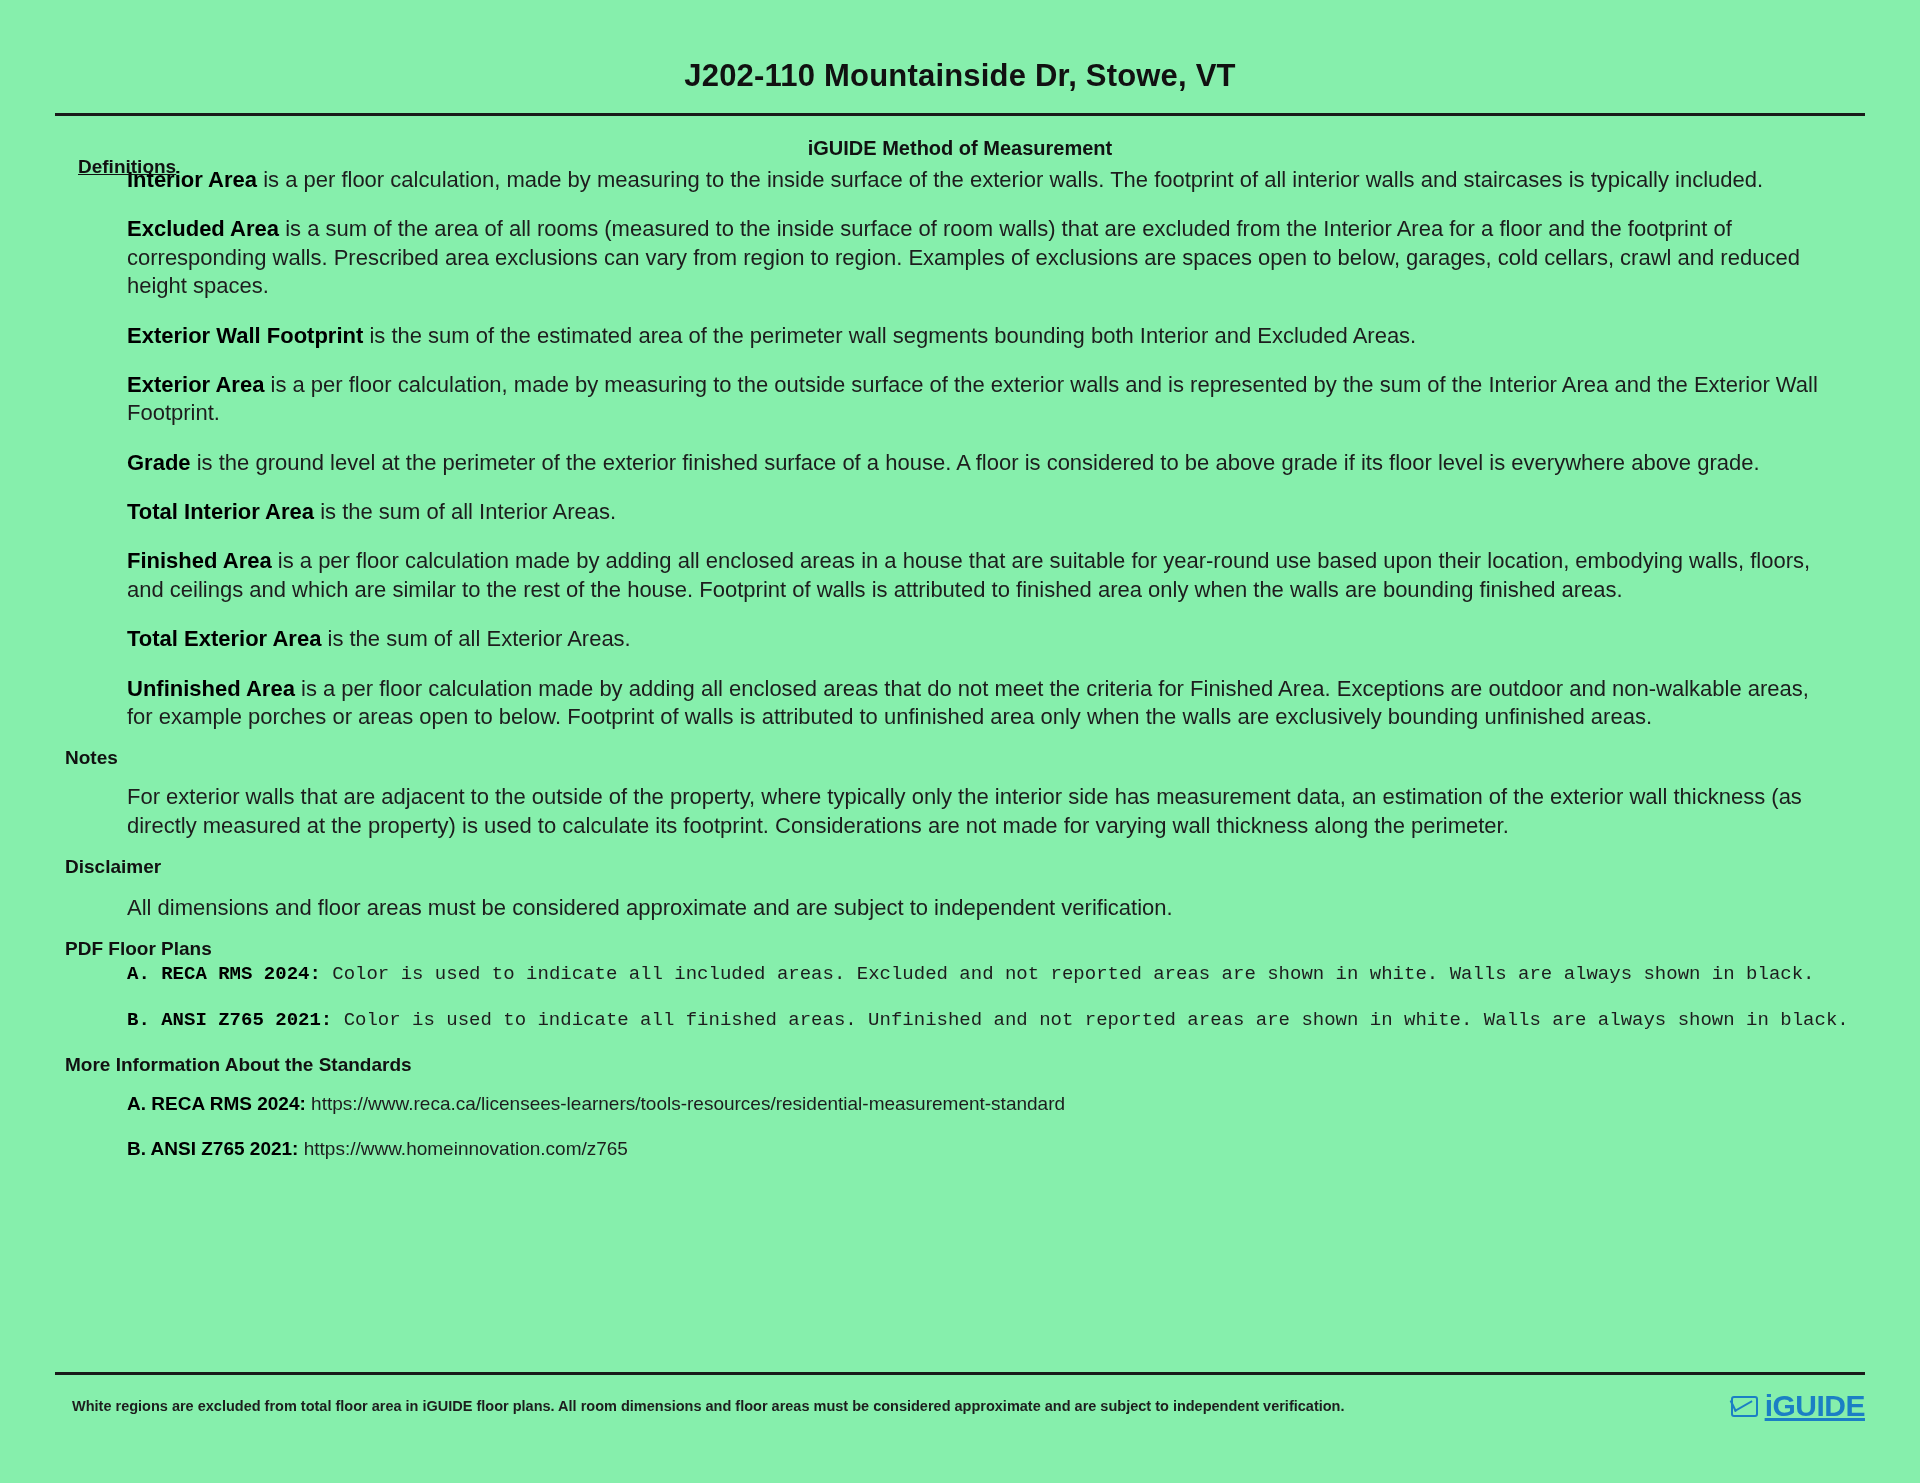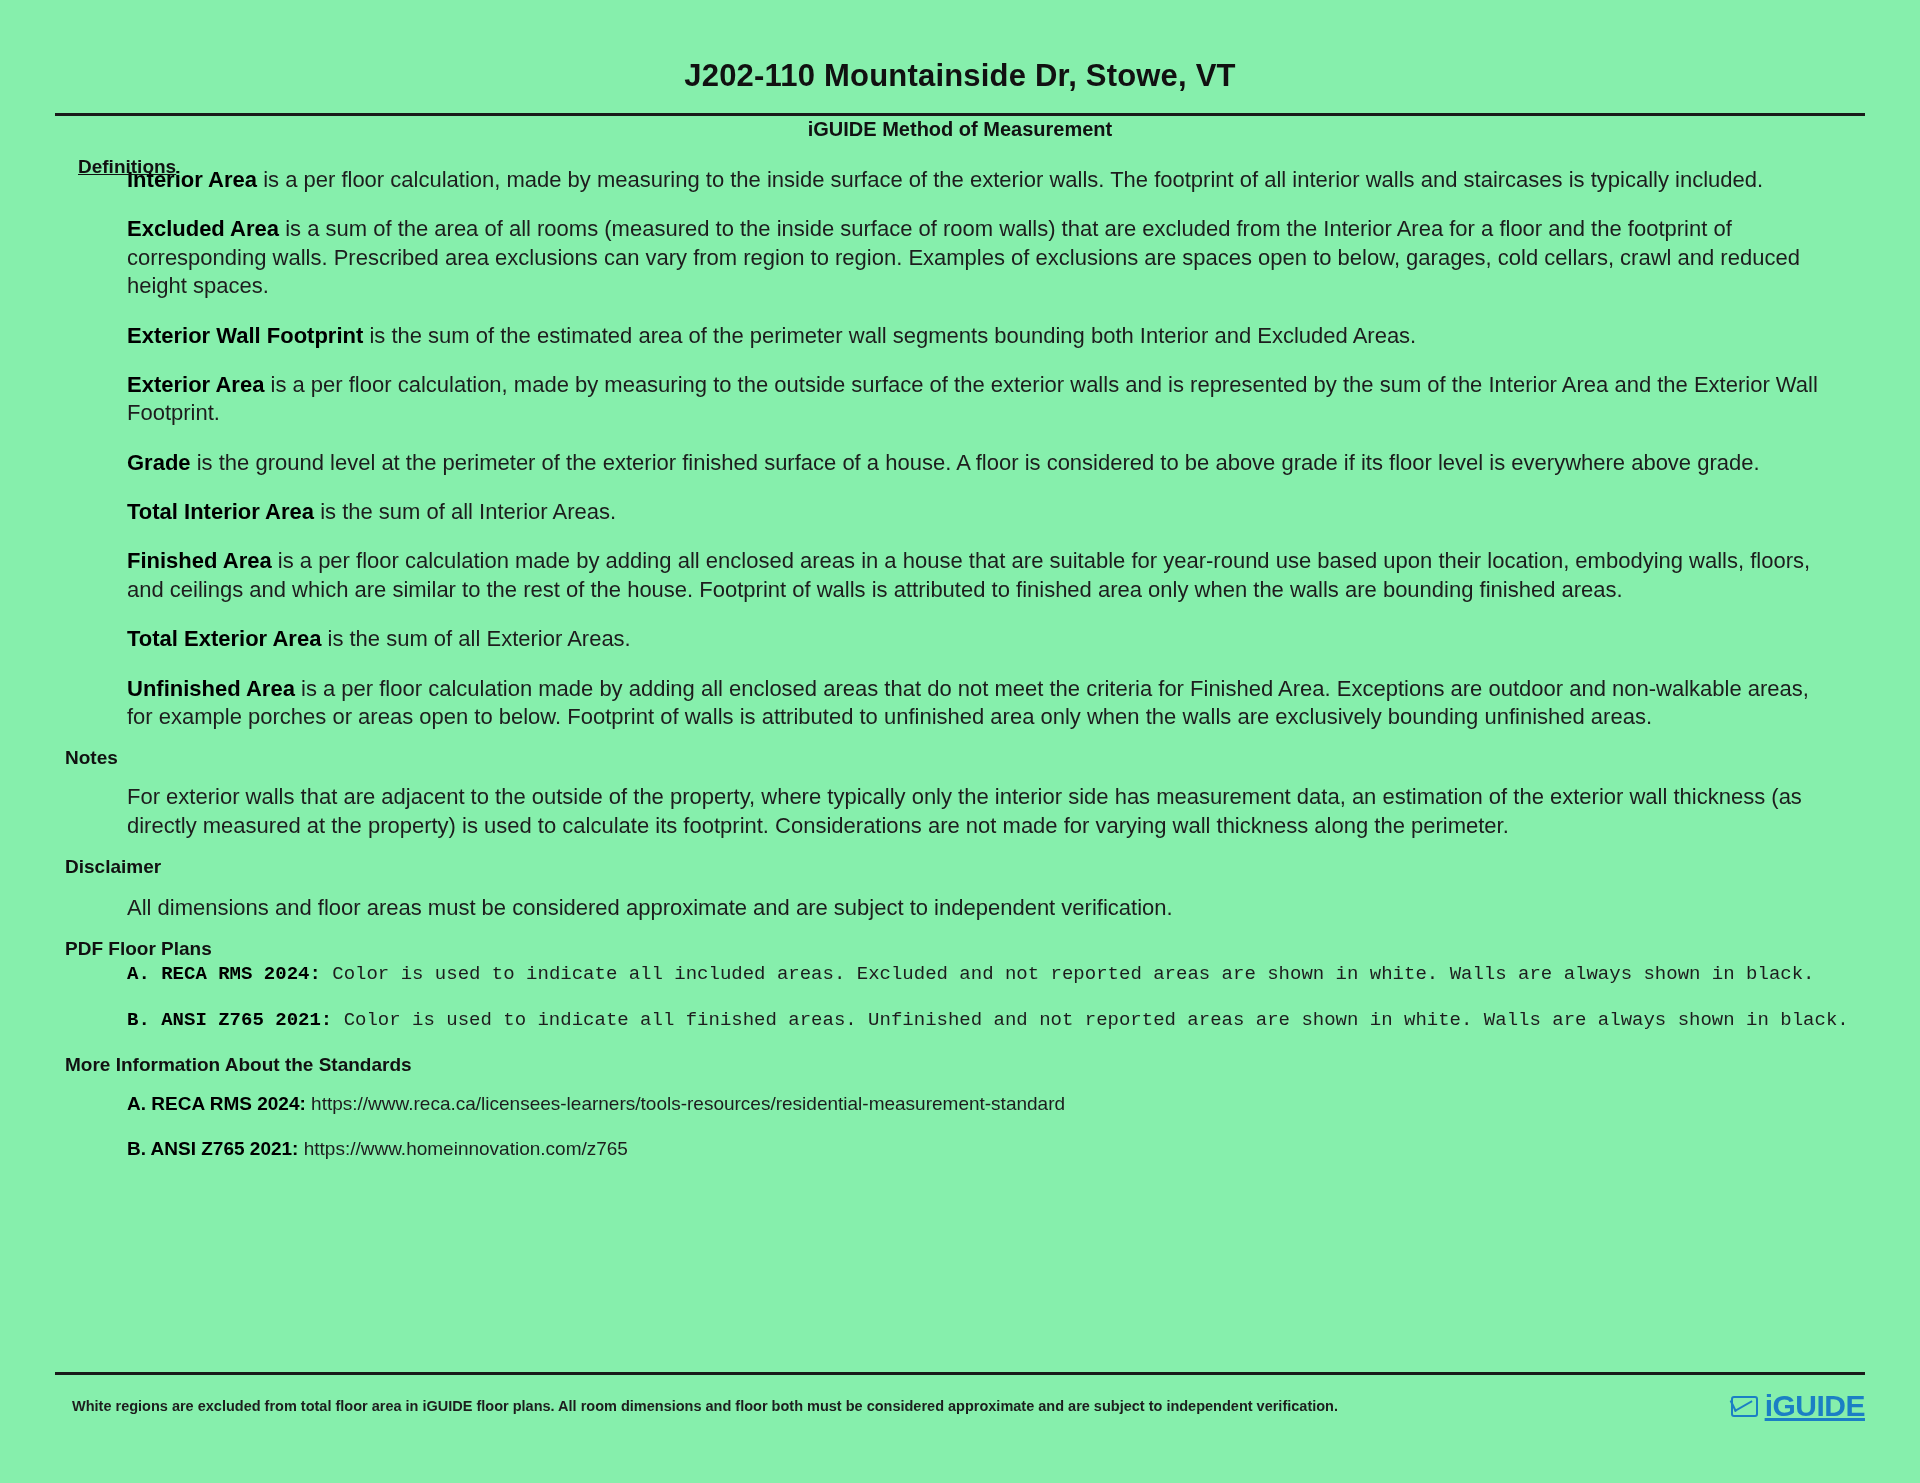--- a/index.html
+++ b/index.html
@@ -35,21 +35,21 @@
     margin-top: 19px;
   }
   .subtitle-row {
     position: relative;
     height: 34px;
   }
   .subtitle {
     text-align: center;
     font-size: 20px;
     font-weight: bold;
-    padding-top: 2px;
+    padding-top: 21px;
     color: #111;
   }
   .section-head {
     font-size: 19px;
     font-weight: bold;
     color: #111;
     margin-top: 16px;
     margin-bottom: 2px;
     padding-left: 10px;
   }
@@ -193,20 +193,20 @@
   </div>
 
   <div class="section-head">More Information About the Standards</div>
   <div style="margin-top:16px;">
     <p class="sub-item"><span class="lbl">A. RECA RMS 2024:</span><span> https://www.reca.ca/licensees-learners/tools-resources/residential-measurement-standard</span></p>
     <p class="sub-item"><span class="lbl">B. ANSI Z765 2021:</span><span> https://www.homeinnovation.com/z765</span></p>
   </div>
 
   <div class="footer-rule"></div>
   <div class="footer">
-    <div class="footer-text">White regions are excluded from total floor area in iGUIDE floor plans. All room dimensions and floor both must be considered approximate and are subject to independent verification.</div>
+    <div class="footer-text">White regions are excluded from total floor area in iGUIDE floor plans. All room dimensions and floor areas must be considered approximate and are subject to independent verification.</div>
     <div class="logo">
       <span class="logo-mark"></span>
       <span class="logo-text">iGUIDE</span>
     </div>
   </div>
 
 </div>
 
 </body></html>

